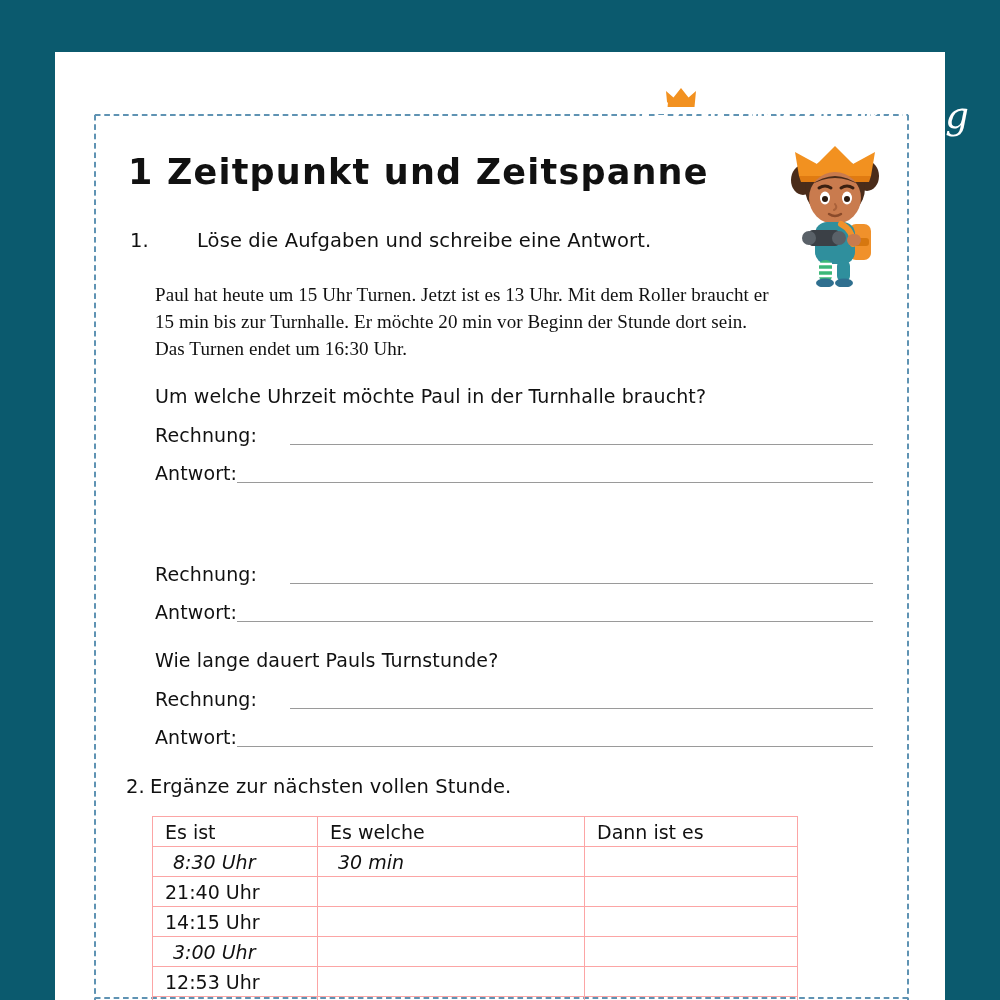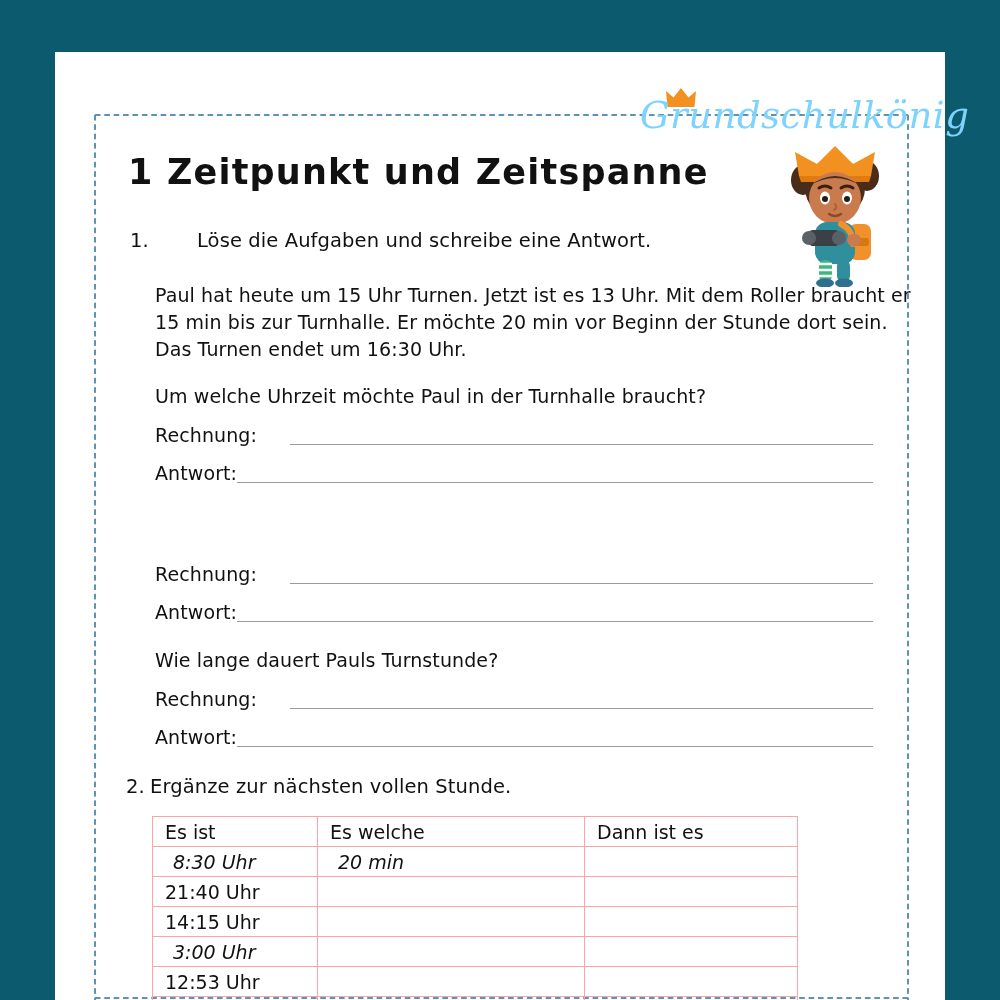--- a/index.html
+++ b/index.html
@@ -74,21 +74,21 @@
   .logo-text {
     position: absolute;
     left: 0;
     top: 6px;
     width: 290px;
     text-align: right;
     font-family: "DejaVu Serif", serif;
     font-style: italic;
     font-size: 37px;
     letter-spacing: 0.5px;
-    color: #7dd3fc;
+    color: #ffffff;
     white-space: nowrap;
   }
   .logo-crown {
     position: absolute;
     left: 26px;
     top: 0px;
     width: 30px;
     height: 20px;
   }
 
@@ -122,20 +122,21 @@
     white-space: nowrap;
     letter-spacing: 0.1px;
   }
 
   .task-num {
     font-size: 19.5px;
   }
 
   .story-line {
     font-size: 19px;
+    font-family: Liberation Serif, serif;
   }
 
   .question {
     font-size: 19px;
   }
 
   .field-label {
     font-size: 19px;
   }
 
@@ -268,21 +269,21 @@
 
   <table class="tbl">
     <tbody>
       <tr class="head">
         <td class="c1">Es ist</td>
         <td class="c2">Es welche</td>
         <td class="c3">Dann ist es</td>
       </tr>
       <tr>
         <td class="c1 num">8:30 Uhr</td>
-        <td class="c2 num">20 min</td>
+        <td class="c2 num">30 min</td>
         <td class="c3"></td>
       </tr>
       <tr>
         <td class="c1">21:40 Uhr</td>
         <td class="c2"></td>
         <td class="c3"></td>
       </tr>
       <tr>
         <td class="c1">14:15 Uhr</td>
         <td class="c2"></td>

